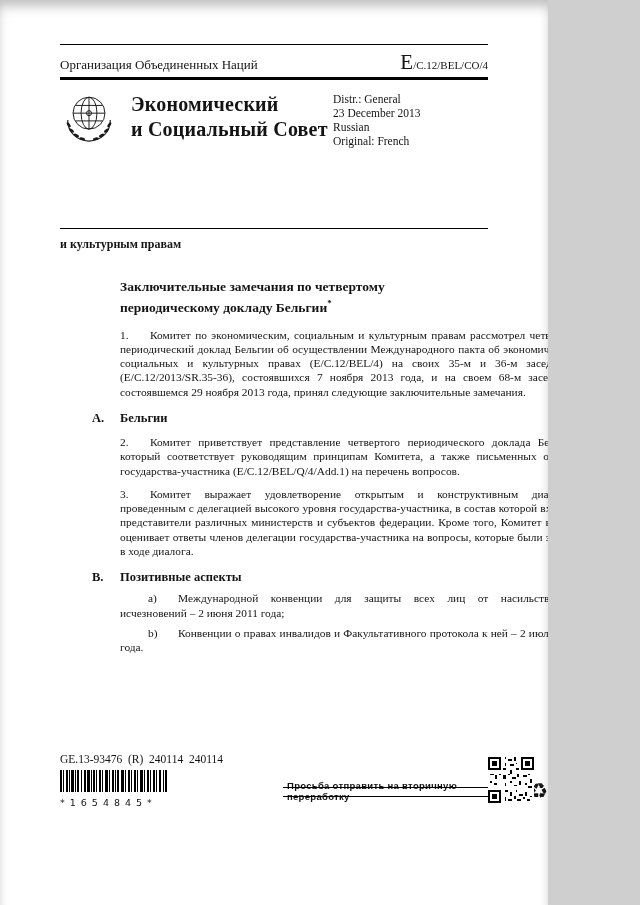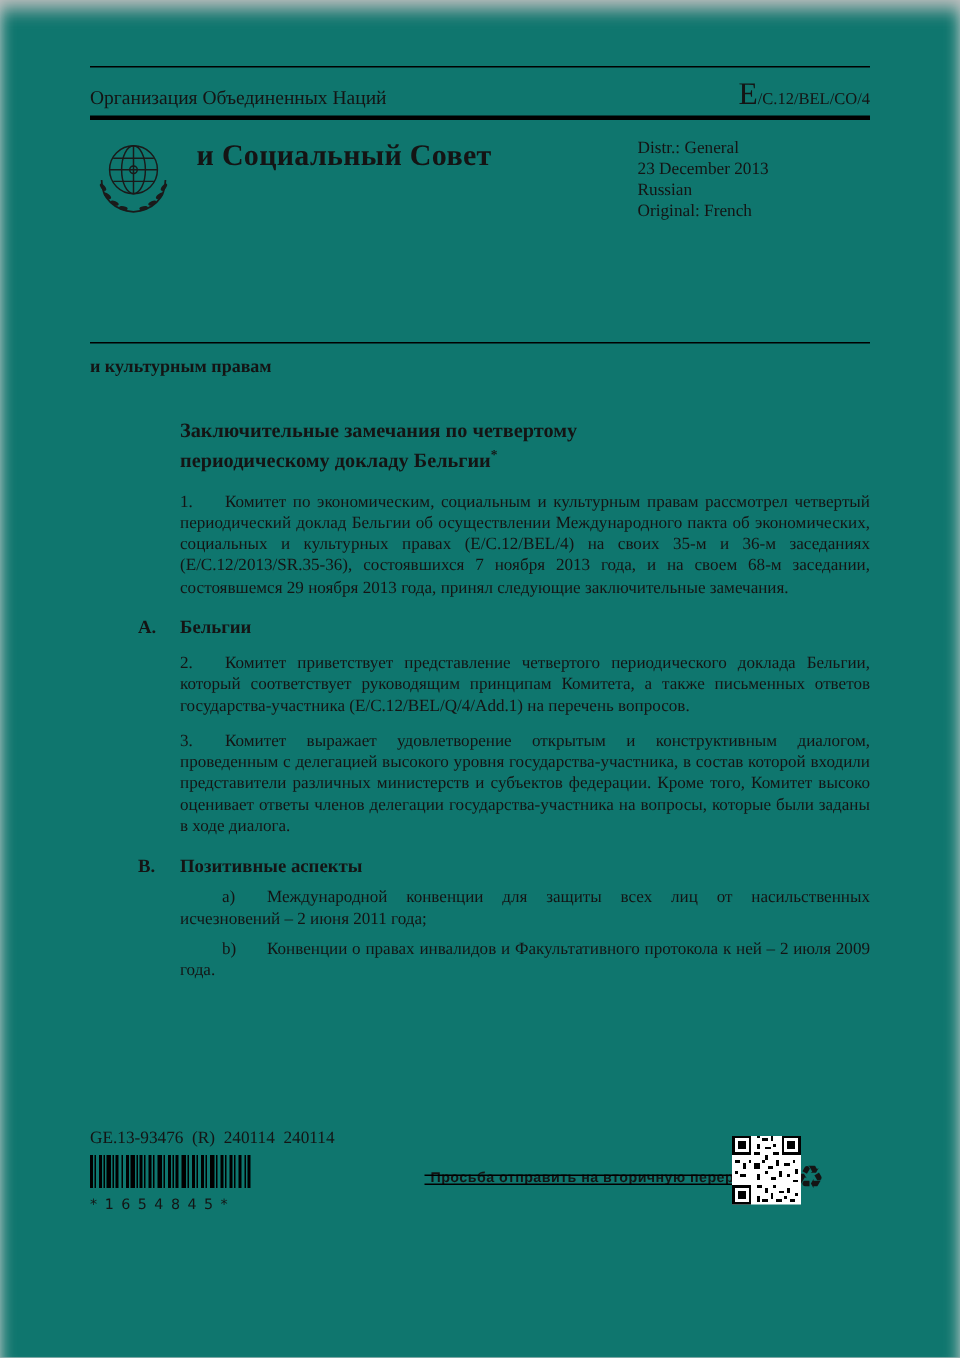--- a/index.html
+++ b/index.html
@@ -1,19 +1,19 @@
 <!DOCTYPE html>
 <html><head>
 <meta charset="utf-8">
 <style>
   * { margin:0; padding:0; box-sizing:border-box; }
   html,body { width:640px; background:#cfcfcf; }
   body { font-family:"Liberation Serif", serif; color:#141414; }
   .canvas {
-    position:relative; width:640px; height:905px; background:#0f766e; overflow:hidden;
+    position:relative; width:548px; height:905px; background:#ffffff; overflow:hidden;
     box-shadow: inset 0 16px 12px -10px #bfbfbf, inset 10px 0 10px -10px #d5d5d5, inset -10px 0 10px -10px #d5d5d5;
   }
   .margins { padding:0 60px; }
   .rule-thin  { border-top:1px solid #000; }
   .rule-thick { border-top:3px solid #000; }
   .masthead { padding-top:44px; }
   .masthead-row { display:flex; justify-content:space-between; align-items:flex-end; padding:7px 0 4px; }
   .org-name { font-size:13px; }
   .doc-symbol { font-size:11px; white-space:nowrap; }
   .doc-symbol .big-e { font-size:21px; line-height:1; }
@@ -79,20 +79,21 @@
               <ellipse cx="17" cy="48" rx="1.4" ry="3" transform="rotate(-66 17 48)"></ellipse>
               <ellipse cx="23" cy="51.5" rx="1.4" ry="3" transform="rotate(-80 23 51.5)"></ellipse>
               <ellipse cx="51" cy="37" rx="1.4" ry="3" transform="rotate(38 51 37)"></ellipse>
               <ellipse cx="48" cy="43" rx="1.4" ry="3" transform="rotate(52 48 43)"></ellipse>
               <ellipse cx="43" cy="48" rx="1.4" ry="3" transform="rotate(66 43 48)"></ellipse>
               <ellipse cx="37" cy="51.5" rx="1.4" ry="3" transform="rotate(80 37 51.5)"></ellipse>
             </g>
           </svg>
         </div>
         <div class="council-title">
+          <div>Экономический</div>
           <div>и Социальный Совет</div>
         </div>
         <div class="distr-block">
           <div>Distr.: General</div>
           <div>23 December 2013</div>
           <div>Russian</div>
           <div>Original: French</div>
         </div>
       </div>
     </div>

